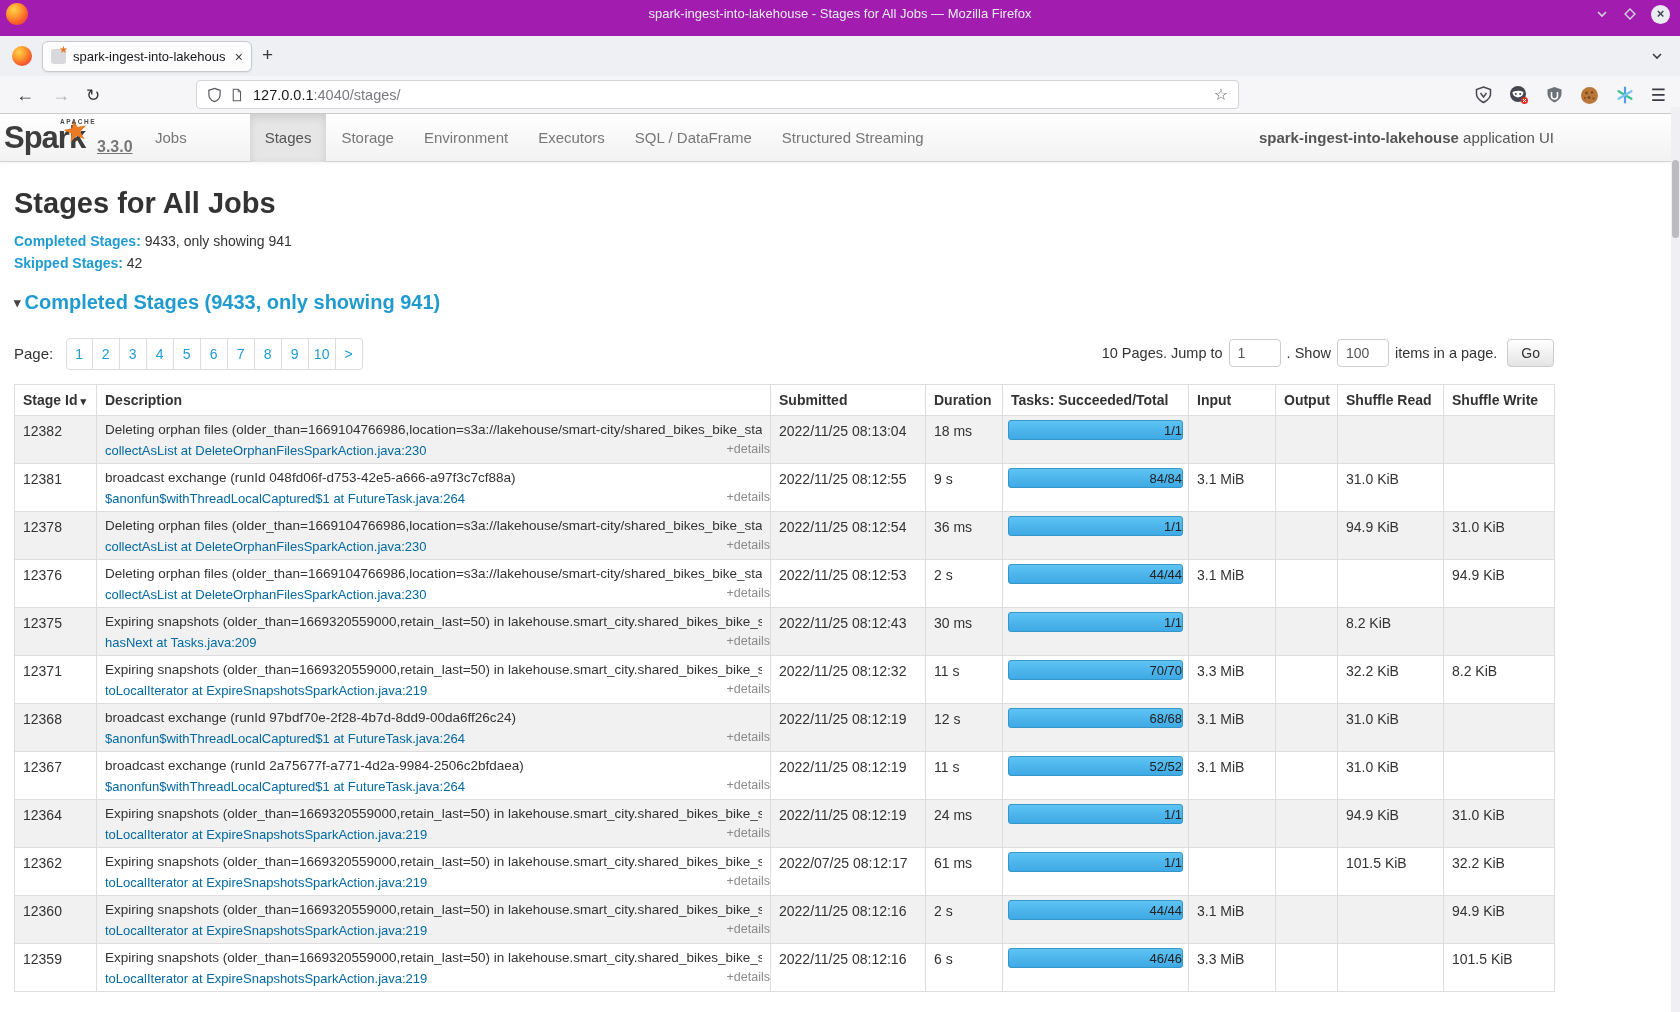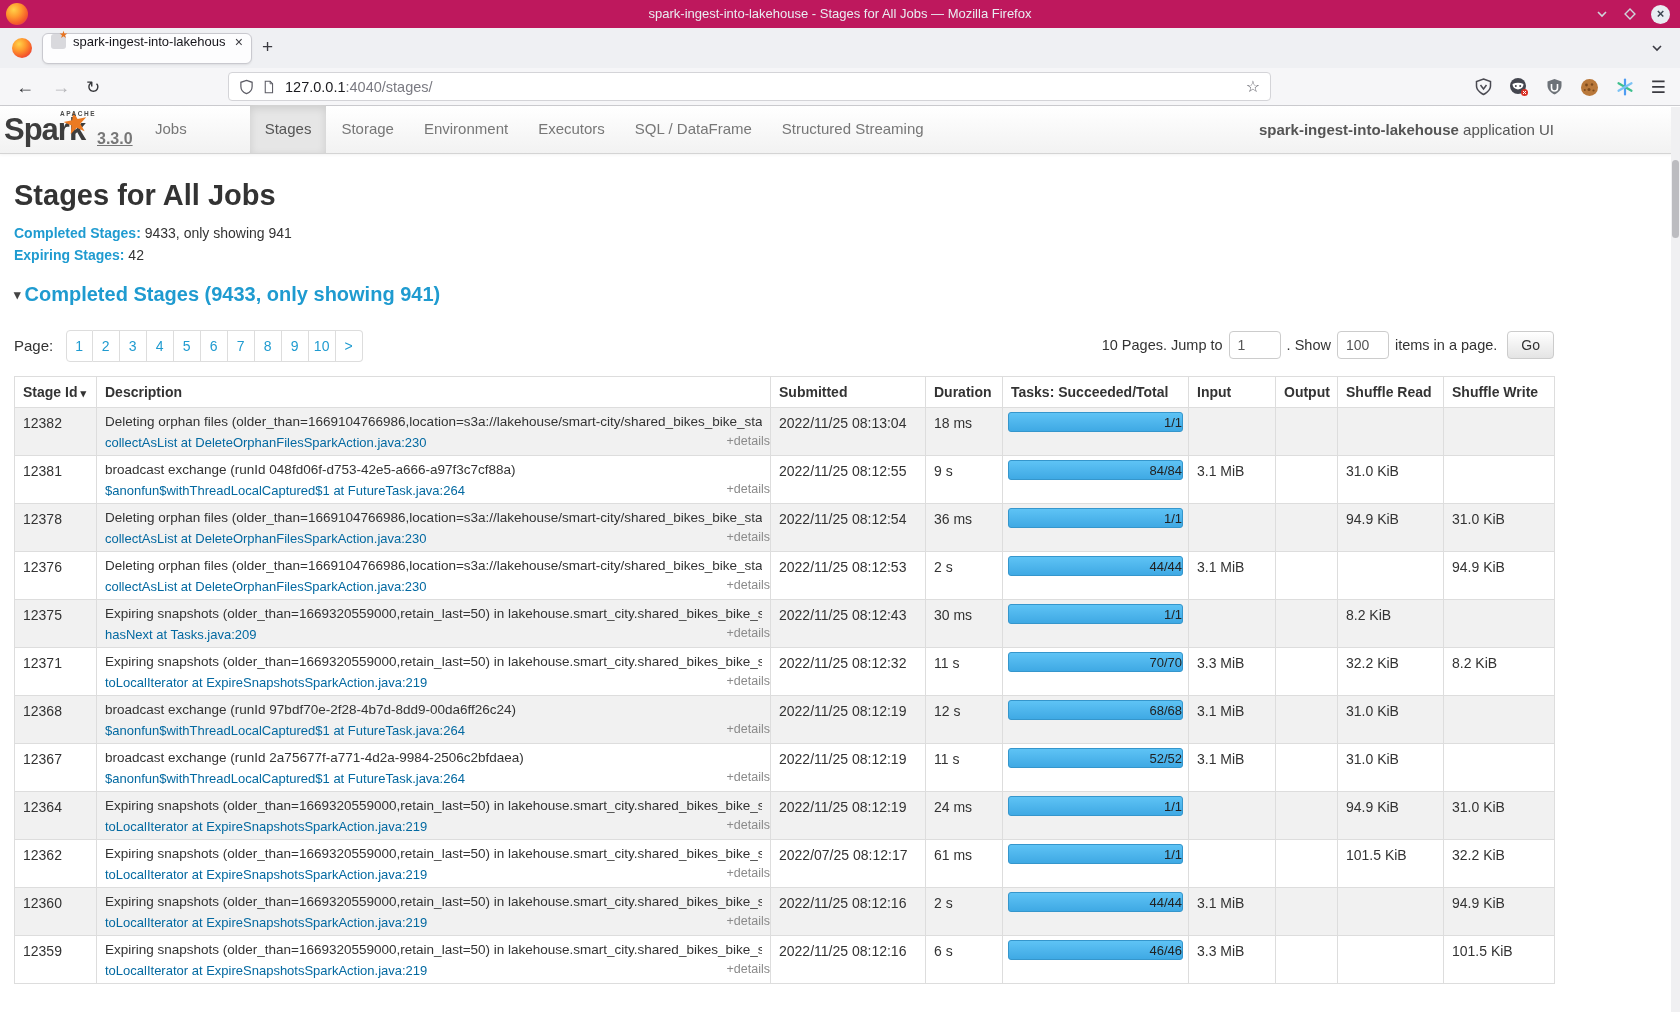--- a/index.html
+++ b/index.html
@@ -1,68 +1,68 @@
 <!DOCTYPE html>
 <html><head>
 <meta charset="utf-8">
 <style>
   * { margin:0; padding:0; box-sizing:border-box; }
   html,body { width:1680px; height:1012px; overflow:hidden; background:#fff;
               font-family:"Liberation Sans", sans-serif; }
 
   
-  .titlebar { position:relative; height:28px; background:#be185d; }
+  .titlebar { position:relative; height:36px; background:#a21caf; }
   .ff-ball { position:absolute; left:6px; top:3px; width:22px; height:22px; border-radius:50%;
              background:radial-gradient(circle at 35% 30%, #ffd24a 0%, #ff9a2e 35%, #f4552b 70%, #c92e8a 100%); }
   .win-title { position:absolute; left:0; right:0; top:0; line-height:28px; text-align:center;
                color:#e9edf2; font-size:13px; }
   .win-controls { position:absolute; right:10px; top:0; height:28px; display:flex; align-items:center; gap:14px; }
   .win-close { width:19px; height:19px; border-radius:50%; background:#e9edf2; color:#3b4450;
                font-size:13px; font-weight:bold; text-align:center; line-height:18px; }
 
   .tabbar { position:relative; height:40px; background:#eff0f3; }
   .ff-small { position:absolute; left:12px; top:10px; width:20px; height:20px; border-radius:50%;
               background:radial-gradient(circle at 35% 30%, #ffd24a 0%, #ff9a2e 35%, #f4552b 70%, #c92e8a 100%); }
   .tab { position:absolute; left:42px; top:5px; width:210px; height:31px; background:#fdfdfe;
          border:1px solid #c9c9cf; border-radius:6px; box-shadow:0 1px 2px rgba(0,0,0,.08);
-         display:flex; padding:0 8px; }
+         display:flex; align-items:center; padding:0 8px; }
   .tab-favicon { width:15px; height:15px; position:relative; margin-right:7px; background:#d9d9dd; border-radius:3px; }
   .tab-favicon::after { content:"★"; position:absolute; right:-2px; top:-5px; color:#e8731f; font-size:10px; }
   .tab-title { flex:1; font-size:13px; color:#15141a; white-space:nowrap; overflow:hidden; }
   .tab-close { font-size:14px; color:#3a3a40; margin-left:6px; }
   .newtab { position:absolute; left:262px; top:8px; font-size:19px; color:#3a3a40; }
   .tab-chevron { position:absolute; right:16px; top:13px; }
 
   .toolbar { position:relative; height:38px; background:#f6f6f8; border-bottom:1px solid #ccccd0; }
   .nav-btn { position:absolute; top:50%; transform:translateY(-50%); font-size:18px; color:#35363a; }
   .nav-btn.back { left:16px; }
   .nav-btn.fwd  { left:52px; color:#b4b4b8; }
   .nav-btn.reload { left:86px; font-size:17px; }
-  .urlbar { position:absolute; left:228px; top:4px; width:1043px; height:29px; background:#fff;
+  .urlbar { position:absolute; left:196px; top:4px; width:1043px; height:29px; background:#fff;
             border:1px solid #d4d4d8; border-radius:4px; display:flex; align-items:center; padding:0 10px; }
   .url-icons { display:flex; align-items:center; gap:8px; margin-right:10px; }
   .url-text { flex:1; font-size:14.5px; }
   .url-host { color:#1b1b1f; }
   .url-path { color:#7a7a82; }
   .url-star { font-size:16px; color:#5b5b64; }
   .ext-icons { position:absolute; right:14px; top:0; height:38px; display:flex; align-items:center; gap:17px; }
   .menu-btn { font-size:17px; color:#3a3a40; }
 
   
   .sparknav { position:relative; height:48px; background:linear-gradient(#ffffff,#f2f2f2);
               border-bottom:1px solid #d4d4d4; box-shadow:0 1px 3px rgba(0,0,0,.05);
               display:flex; align-items:stretch; }
   .logo { position:relative; width:140px; flex:0 0 140px; }
   .logo-apache { position:absolute; left:60px; top:4px; font-size:6.5px; font-weight:bold;
                  letter-spacing:1.5px; color:#4a4a4a; }
   .logo-spark { position:absolute; left:4px; top:6px; font-size:31px; font-weight:bold;
                 letter-spacing:-1px; color:#3d3d3d; }
   .logo-star { position:absolute; left:62px; top:-1px; font-size:30px; color:#ec7a22; transform:rotate(-12deg); }
   .logo-ver { position:absolute; left:97px; bottom:5px; font-size:16px; font-weight:bold; color:#777;text-decoration:underline; }
-  .nav-items { display:flex; align-items:flex-end; }
+  .nav-items { display:flex; align-items:center; }
   .nav-item { line-height:48px; padding:0 15px; font-size:15px; color:#777; cursor:pointer; }
   .nav-item.active { background:#e6e6e6; color:#555; box-shadow:inset 0 3px 8px rgba(0,0,0,.12);margin-left:48px; }
   .app-ui { margin-left:auto; line-height:48px; padding-right:126px; font-size:15px; color:#555; }
   .app-ui b { font-weight:bold; }
 
   
   .content { position:relative; padding:0 14px; }
   h1.page-title { font-size:29px; font-weight:bold; color:#333; margin:25px 0 13px; }
   .info-line { font-size:14px; color:#333; margin:3px 0 6px; }
   .info-line .lbl { font-weight:bold; color:#1f9bd0; }
@@ -225,21 +225,21 @@
   <div class="app-ui"><b>spark-ingest-into-lakehouse</b><span> application UI</span></div>
 </div>
 
 <div class="content">
   <h1 class="page-title">Stages for All Jobs</h1>
 
   <div class="info-line">
     <span class="lbl">Completed Stages:</span><span> 9433, only showing 941</span>
   </div>
   <div class="info-line">
-    <span class="lbl">Expiring Stages:</span><span> 42</span>
+    <span class="lbl">Skipped Stages:</span><span> 42</span>
   </div>
 
   <div class="section-h">
     <span class="arrow">▾</span><span>Completed Stages (9433, only showing 941)</span>
   </div>
 
   <div class="pagebar">
     <span class="page-label">Page:</span>
     <span class="page-group">
         <div class="page-btn first">1</div>

